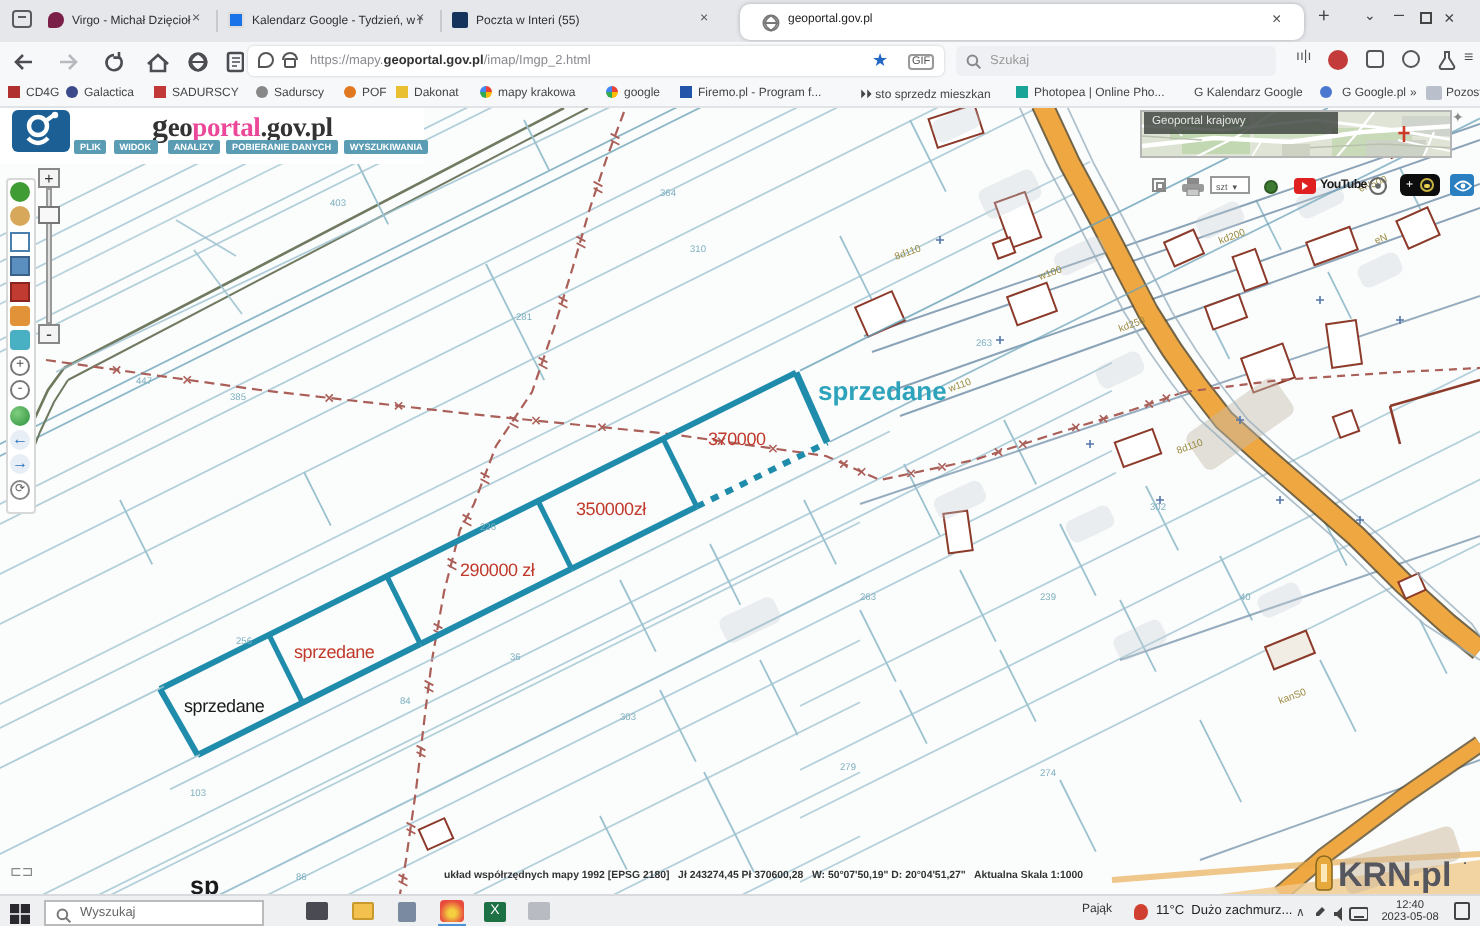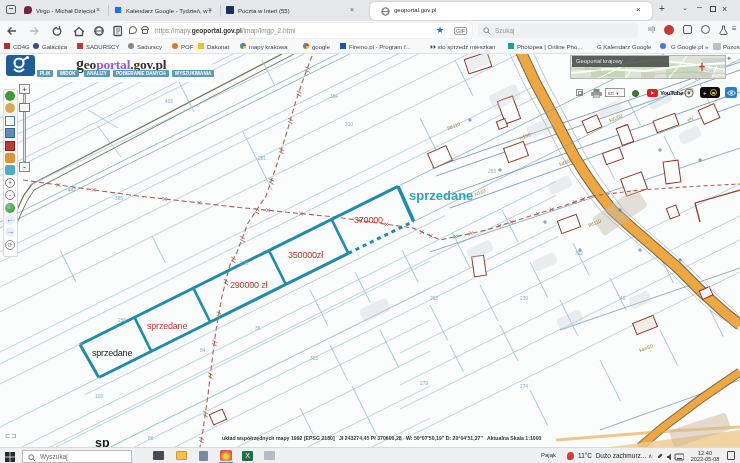--- a/index.html
+++ b/index.html
@@ -336,21 +336,21 @@
 <div class="abs" style="left:6px;top:55px;width:29px;height:21px;background:#1c5f94;border-radius:3px">
   <svg width="29" height="21" viewBox="0 0 29 21">
         <g fill="none" stroke="#fff">
           <circle cx="13" cy="8" r="4.5" stroke-width="2.2"></circle>
           <path d="M17.5 5 L21 2.5" stroke-width="2"></path>
           <circle cx="21.5" cy="2.5" r="1.6" fill="#fff" stroke="none"></circle>
           <path d="M8 14 q5 5 10 0" stroke-width="2.2"></path>
         </g>
       </svg>
 </div>
-<div class="abs" style="left:76px;top:55px;font-family:'Liberation Serif',serif;font-size:13.5px;font-weight:700;color:#333;letter-spacing:-.2px"><span style="font-size:16px">g</span>eo<span style="color:#8b5cf6">portal</span>.gov.pl</div>
+<div class="abs" style="left:76px;top:55px;font-family:'Liberation Serif',serif;font-size:13.5px;font-weight:700;color:#333;letter-spacing:-.2px"><span style="font-size:16px">g</span>eo<span style="color:#ec4899">portal</span>.gov.pl</div>
 <div class="abs" style="left:37px;top:71px;font-size:4.6px;color:#fff;font-weight:700">
   <span style="background:#5b9cb5;padding:1px 3px;border-radius:1px">PLIK</span>
   <span style="background:#5b9cb5;padding:1px 3px;border-radius:1px;margin-left:2px">WIDOK</span>
   <span style="background:#5b9cb5;padding:1px 3px;border-radius:1px;margin-left:4px">ANALIZY</span>
   <span style="background:#5b9cb5;padding:1px 3px;border-radius:1px;margin-left:2px">POBIERANIE DANYCH</span>
   <span style="background:#5b9cb5;padding:1px 3px;border-radius:1px;margin-left:2px">WYSZUKIWANIA</span>
 </div>
 
 <div class="abs" style="left:3px;top:89px;width:15px;height:168px;background:#fff;border:1px solid #d8d8d8;border-radius:2px"></div>
 <div class="abs" style="left:5px;top:91px;width:11px">
@@ -421,20 +421,28 @@
   <svg class="abs" style="left:152.5px;top:2.5px" width="9" height="6" viewBox="0 0 9 6">
         <path d="M.5 3 Q4.5 -1.5 8.5 3 Q4.5 7.5 .5 3z" fill="none" stroke="#fff" stroke-width=".9"></path>
         <circle cx="4.5" cy="3" r="1.2" fill="#fff"></circle>
       </svg>
 </div>
 
 <div class="abs" style="left:222px;top:434.5px;font-size:5.2px;color:#333;font-weight:700;white-space:nowrap">układ współrzędnych mapy 1992 [EPSG 2180]&nbsp;&nbsp; Jł 243274,45 Pł 370600,28&nbsp;&nbsp; W: 50°07'50,19" D: 20°04'51,27"&nbsp;&nbsp; Aktualna Skala 1:1000</div>
 <div class="abs" style="left:95px;top:436px;font-size:12.5px;font-weight:600;color:#1a1a1a">sp</div>
 <div class="abs" style="left:5px;top:432px;font-size:7px;color:#888">⊏⊐</div>
 
+<div class="abs" style="left:652px;top:424px;width:88px;height:24px">
+  <svg width="88" height="24" viewBox="0 0 88 24">
+    <path d="M6 9 Q6 4 10 4 Q14 4 14 9 L14 19 Q14 21 12 21 L8 21 Q6 21 6 19 Z" fill="#e8a93c" stroke="#8a6a20" stroke-width=".8"></path>
+    <rect x="8.5" y="8" width="3" height="9" fill="#fbe9b8"></rect>
+    <text x="17" y="19" font-family="Liberation Sans" font-size="17" font-weight="700" fill="#55565e">KRN.pl</text>
+    <text x="79" y="10" font-family="Liberation Sans" font-size="9" fill="#55565e">·</text>
+  </svg>
+</div>
 
 <div class="abs" style="left:0;top:447px;width:740px;height:16px;background:#eef0f2;border-top:1px solid #d8dadd">
   <svg class="abs" style="left:5px;top:3.5px" width="10" height="10" viewBox="0 0 10 10">
         <rect width="4.6" height="4.6" fill="#2a2a2e"></rect>
         <rect x="5.4" width="4.6" height="4.6" fill="#2a2a2e"></rect>
         <rect y="5.4" width="4.6" height="4.6" fill="#2a2a2e"></rect>
         <rect x="5.4" y="5.4" width="4.6" height="4.6" fill="#2a2a2e"></rect>
       </svg>
   <div class="abs" style="left:22px;top:1.5px;width:110px;height:13px;background:#fff;border:1px solid #bbb;font-size:6.5px;color:#666">
         <svg style="position:absolute;left:5px;top:3px" width="8" height="8" viewBox="0 0 8 8" fill="none" stroke="#777" stroke-width="1">

